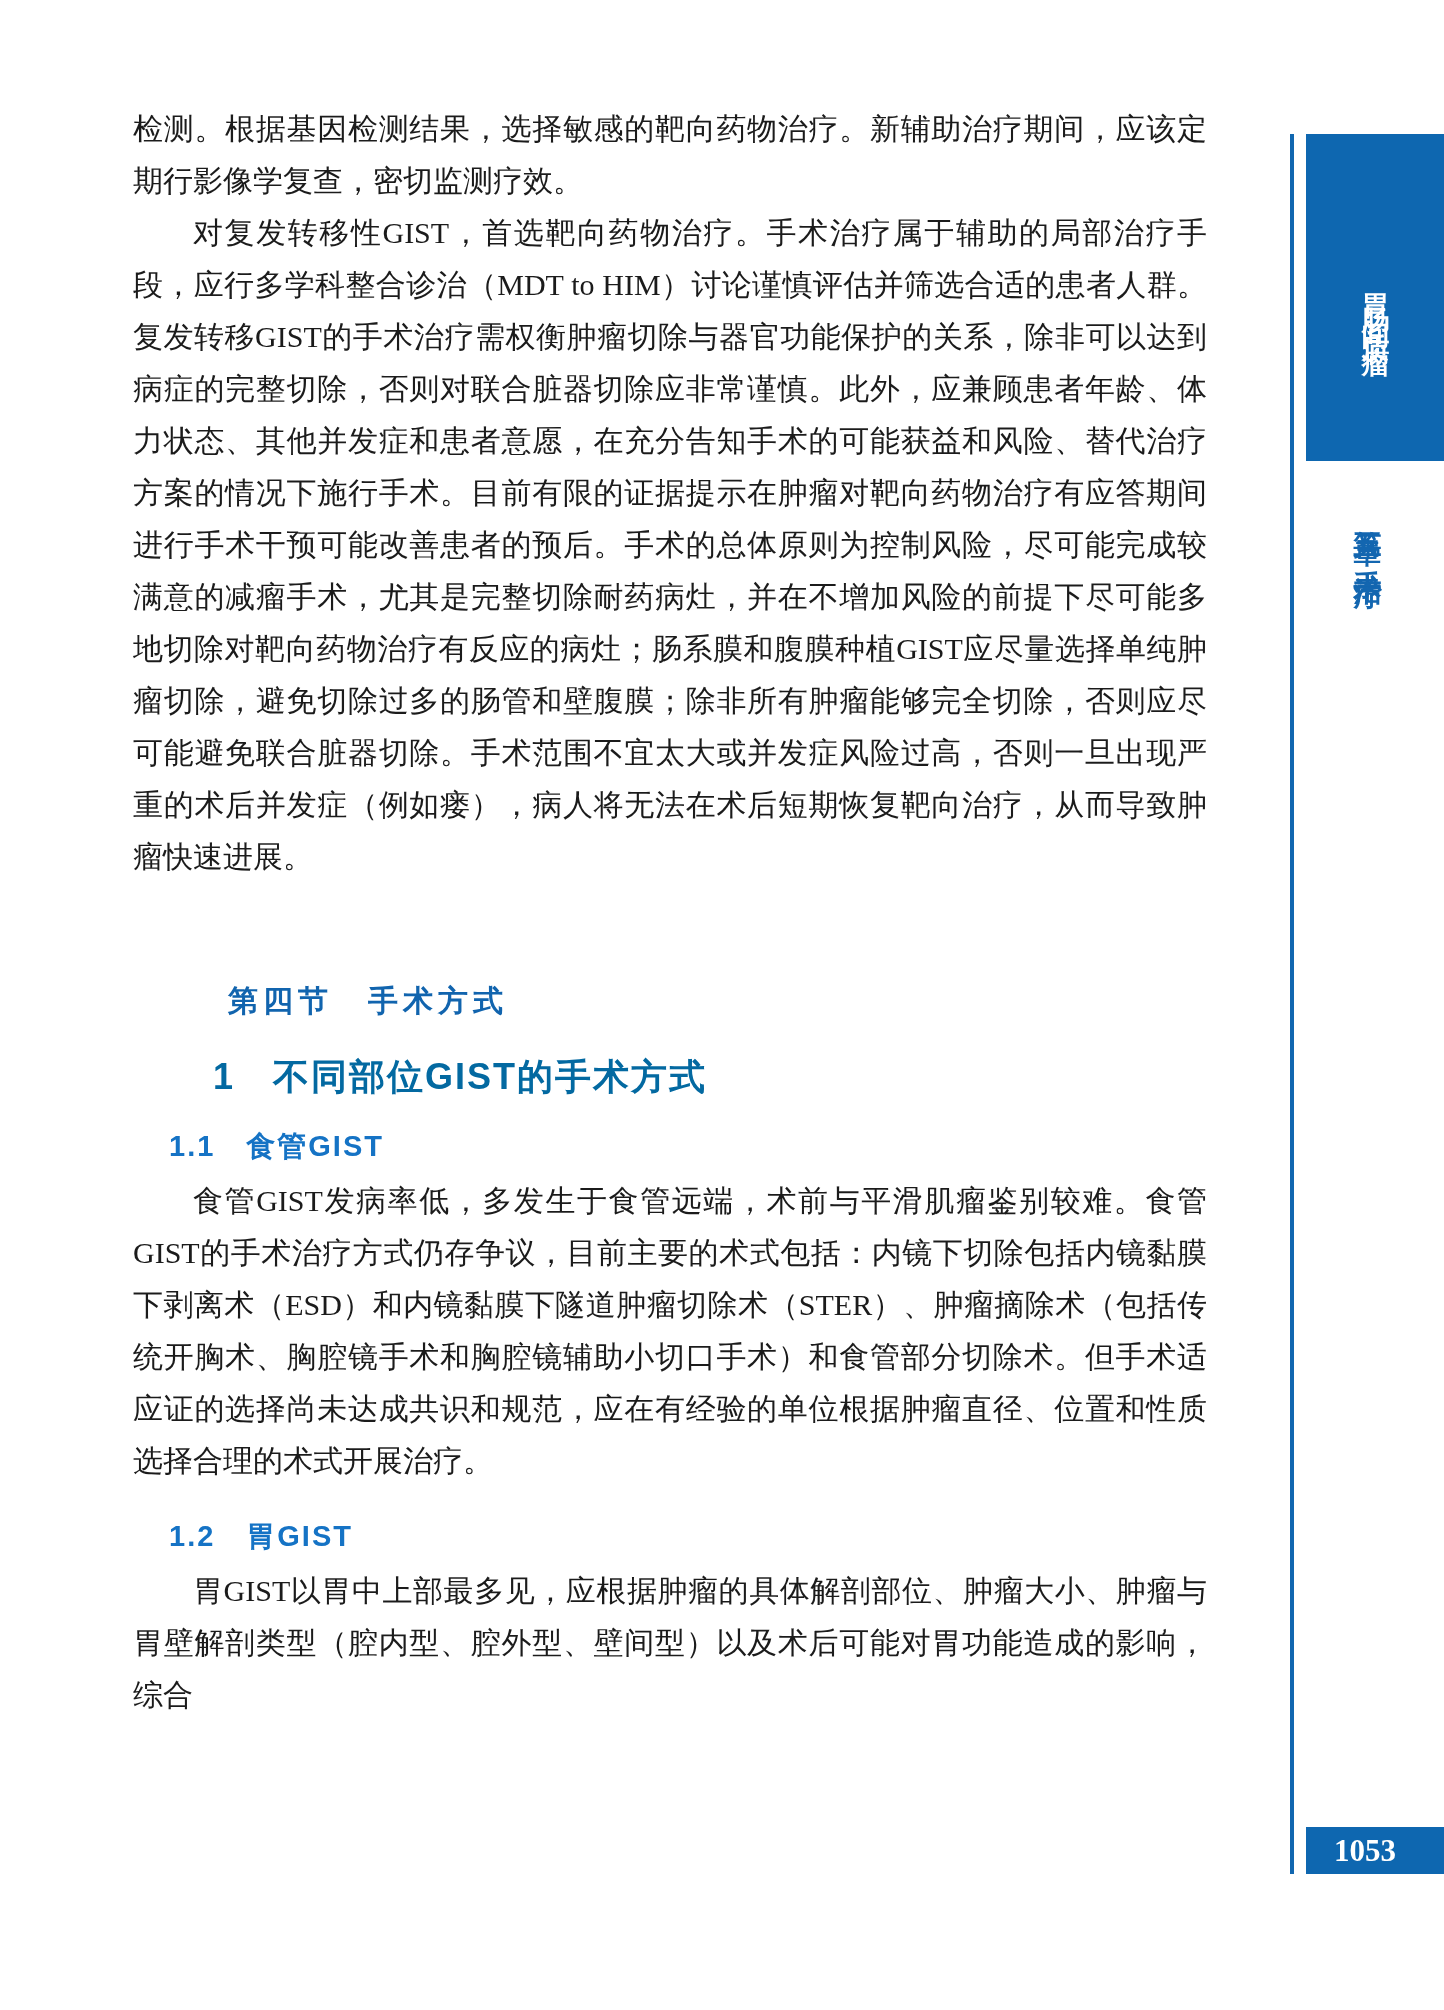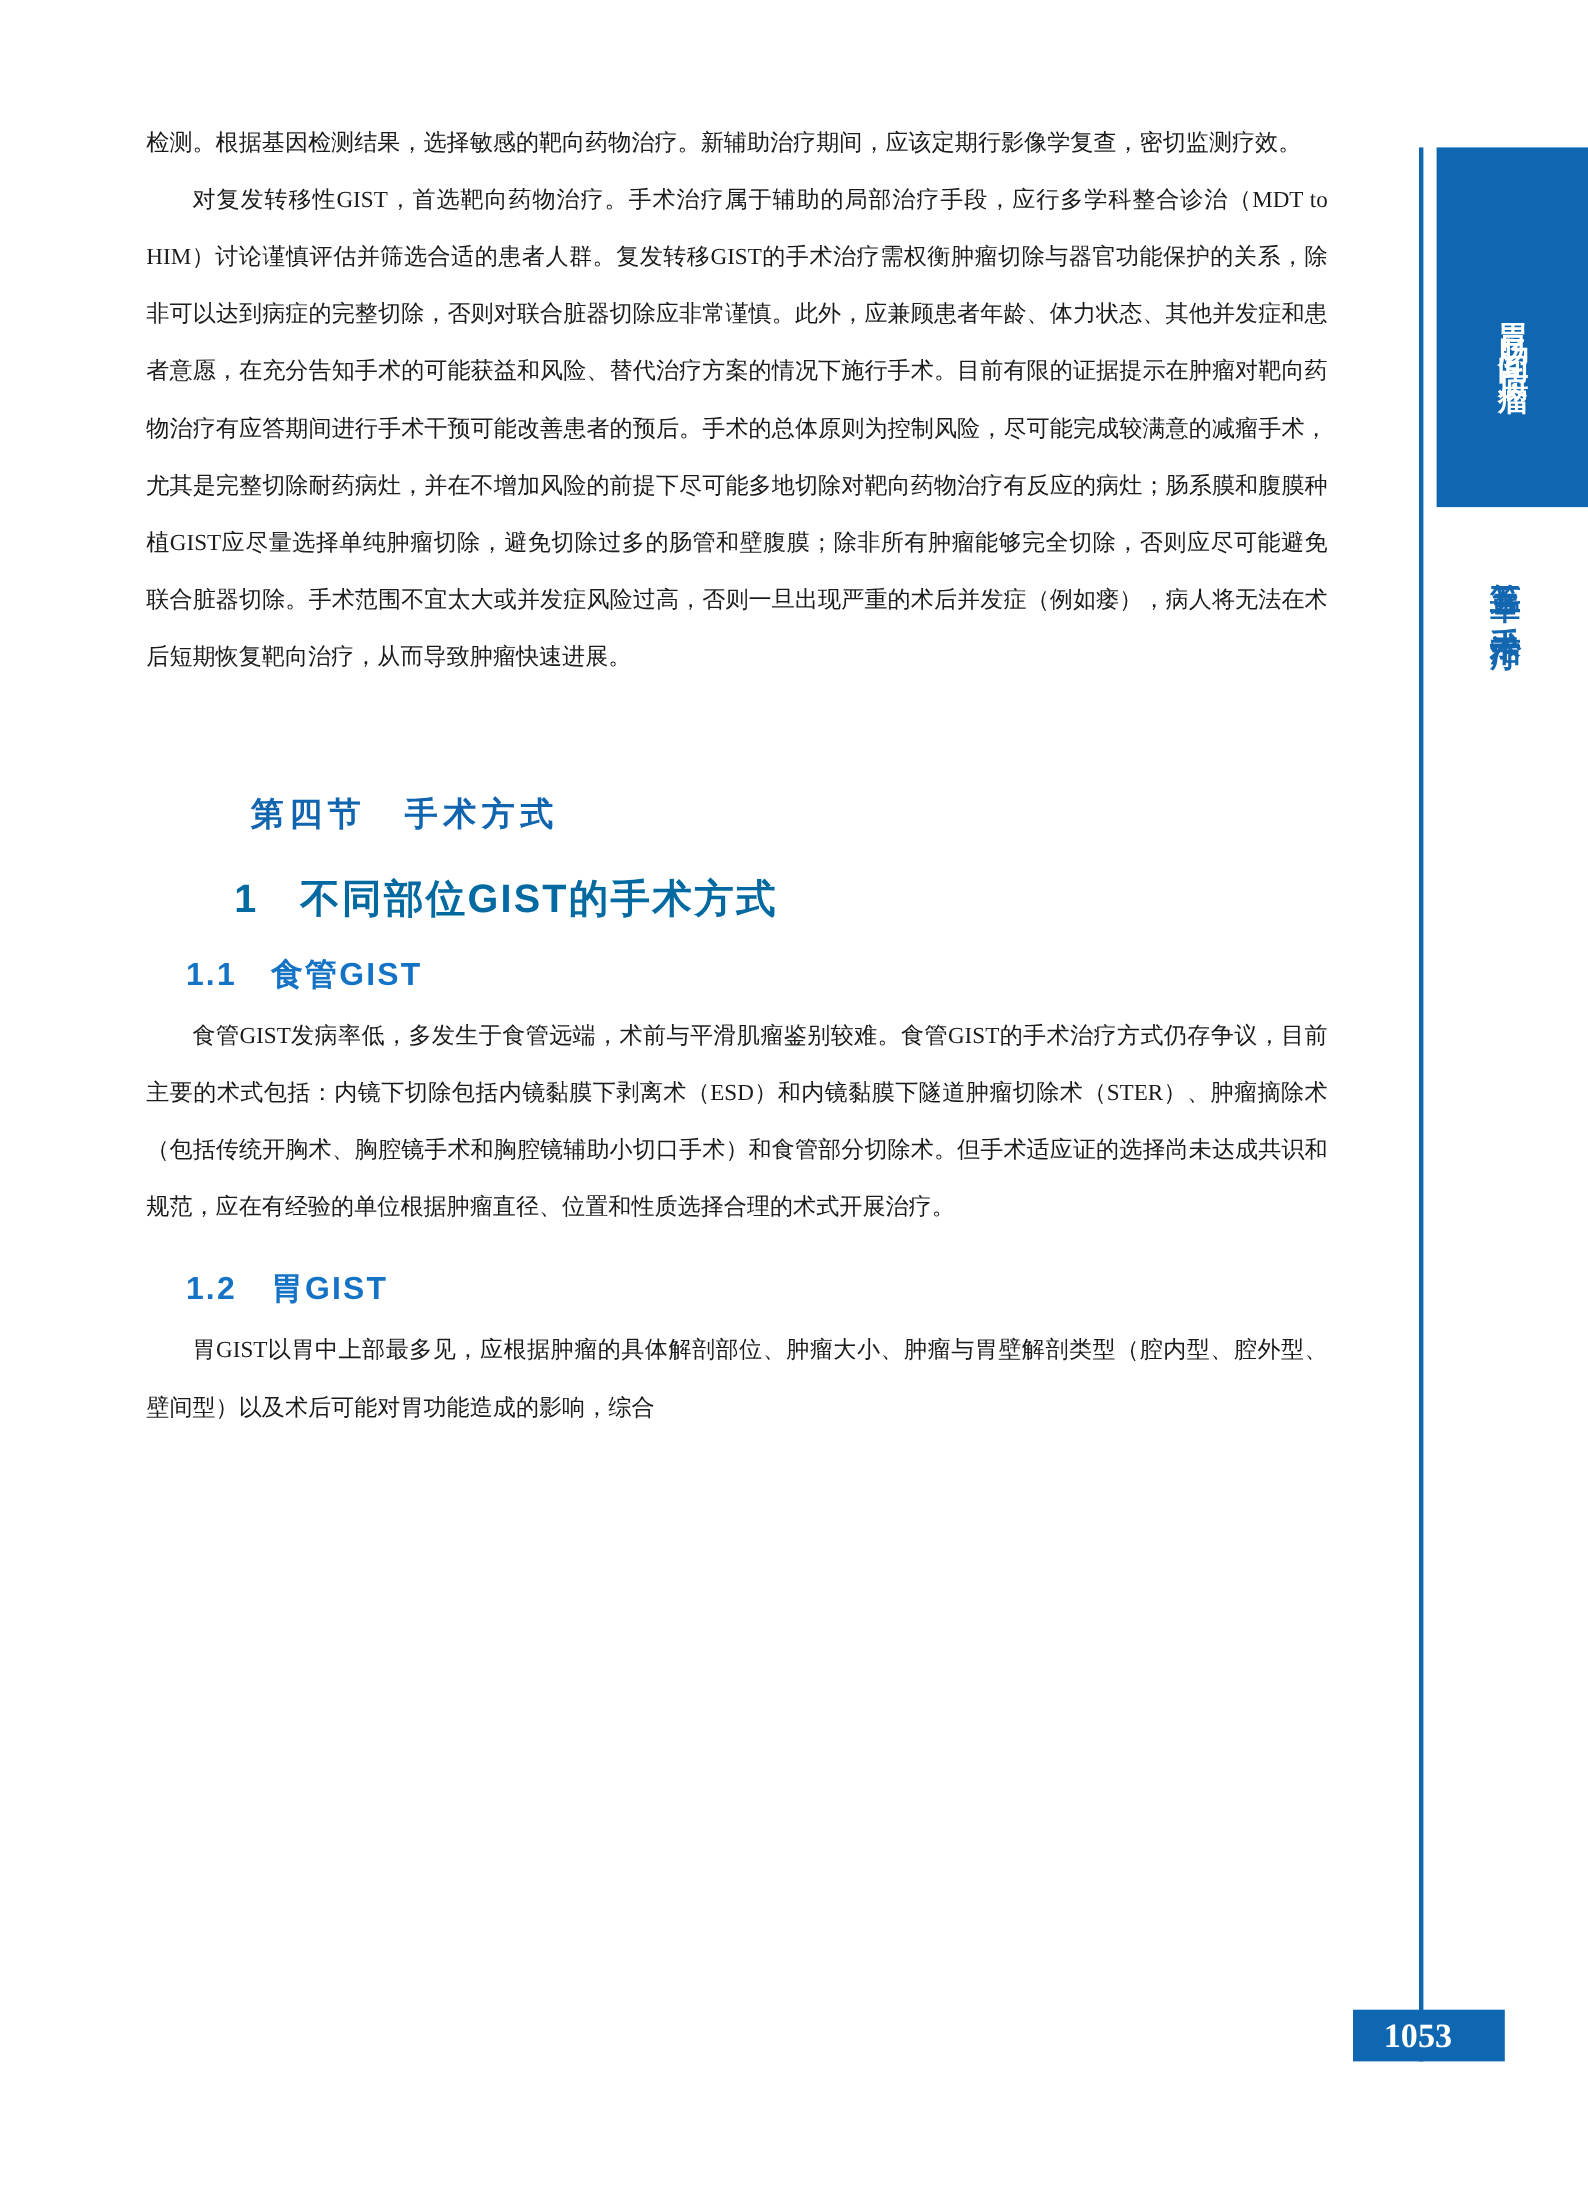--- a/index.html
+++ b/index.html
@@ -16,21 +16,21 @@
     font-family: "Liberation Serif", "DejaVu Serif", serif;
   }
   .main-col {
     position: absolute;
     left: 133px;
     top: 103px;
     width: 1074px;
   }
   .para {
     margin: 0;
-    font-size: 21px;
+    font-size: 30px;
     line-height: 52px;
     color: #1b1b1b;
     text-align: justify;
     text-justify: inter-ideograph;
   }
   .para.indent { text-indent: 2em; }
 
   .section-heading {
     margin: 96px 0 0 95px;
     font-size: 30px;
@@ -100,21 +100,21 @@
     writing-mode: vertical-lr;
     text-orientation: upright;
     color: #1366b0;
     font-size: 28px;
     font-weight: 600;
     letter-spacing: 3px;
     font-family: "Liberation Serif", "DejaVu Serif", serif;
   }
   .page-num-badge {
     position: absolute;
-    left: 1230px;
+    left: 1306px;
     top: 1827px;
     width: 138px;
     height: 47px;
     background: #0e67b0;
     box-sizing: border-box;
     display: flex;
     align-items: center;
     padding-left: 28px;
   }
   .page-num {

